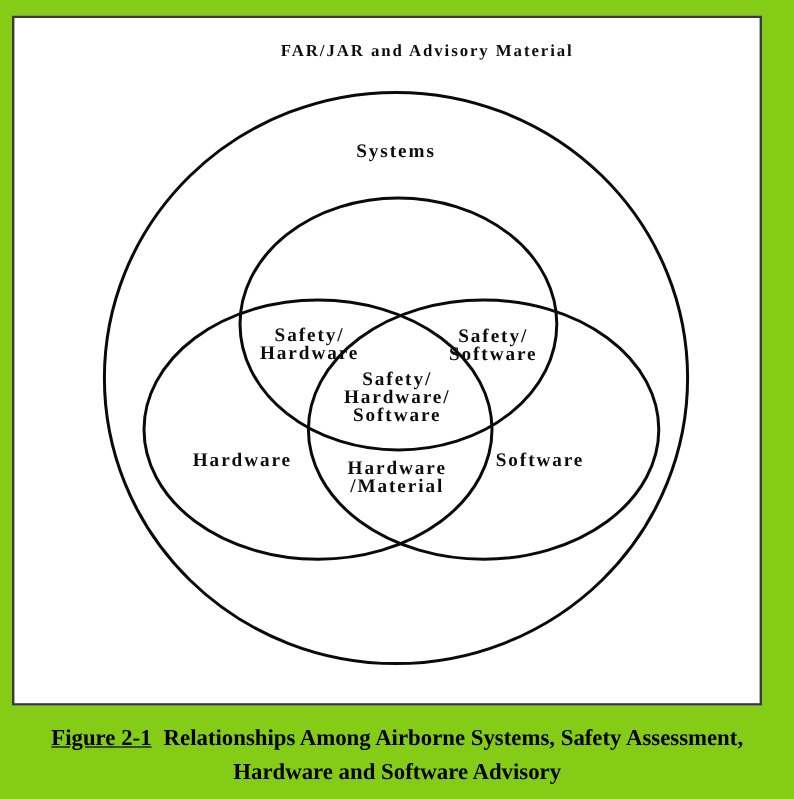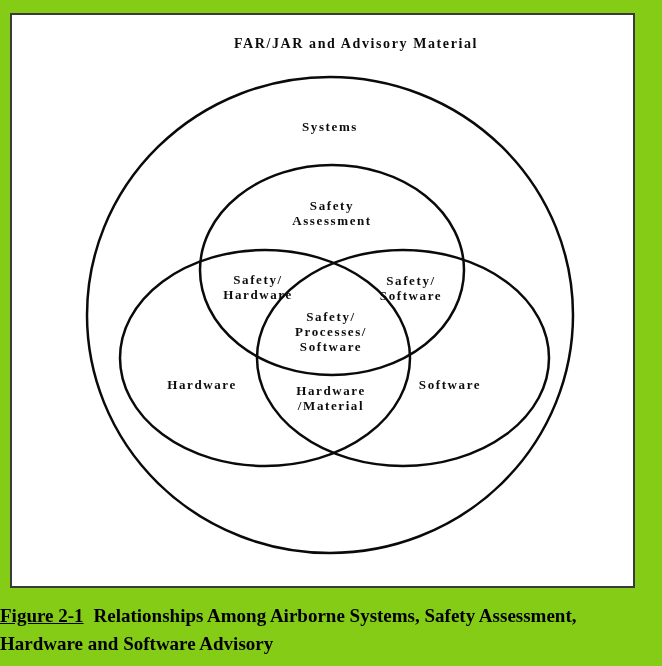--- a/index.html
+++ b/index.html
@@ -31,21 +31,21 @@
     left: 0;
     top: 0;
     width: 662px;
     height: 666px;
   }
   .vlabel {
     position: absolute;
     transform: translate(-50%, -50%);
     text-align: center;
     font-weight: bold;
-    font-size: 13px;
+    font-size: 16px;
     letter-spacing: 1.6px;
     line-height: 15px;
     white-space: nowrap;
     color: #0d0d0d;
   }
   .vlabel .line { display: block; }
   #figure-title {
     position: absolute;
     left: 356px;
     top: 44px;
@@ -54,21 +54,21 @@
     font-size: 14px;
     letter-spacing: 1.6px;
     white-space: nowrap;
     color: #0d0d0d;
   }
   #caption {
     position: absolute;
     left: 0;
     top: 602px;
     width: 662px;
-    text-align: left;
+    text-align: center;
     font-weight: bold;
     font-size: 19px;
     line-height: 28px;
     color: #000000;
   }
   #caption .fig-num {
     text-decoration: underline;
     margin-right: 10px;
   }
 </style>
@@ -85,38 +85,34 @@
     <ellipse cx="265" cy="358" rx="145" ry="108" fill="none" stroke="#0a0a0a" stroke-width="2.5"></ellipse>
     <ellipse cx="403" cy="358" rx="146" ry="108" fill="none" stroke="#0a0a0a" stroke-width="2.5"></ellipse>
   </svg>
 
   <div id="figure-title">FAR/JAR and Advisory Material</div>
 
   <div class="vlabel" style="left:330px; top:126px;">
     <span class="line">Systems</span>
   </div>
 
-  <div class="vlabel" style="left:332px; top:213px;">
-    <span class="line">Safety</span>
-    <span class="line">Assessment</span>
-  </div>
 
   <div class="vlabel" style="left:258px; top:287px;">
     <span class="line">Safety/</span>
     <span class="line">Hardware</span>
   </div>
 
   <div class="vlabel" style="left:411px; top:288px;">
     <span class="line">Safety/</span>
     <span class="line">Software</span>
   </div>
 
   <div class="vlabel" style="left:331px; top:331px;">
     <span class="line">Safety/</span>
-    <span class="line">Processes/</span>
+    <span class="line">Hardware/</span>
     <span class="line">Software</span>
   </div>
 
   <div class="vlabel" style="left:202px; top:384px;">
     <span class="line">Hardware</span>
   </div>
 
   <div class="vlabel" style="left:450px; top:384px;">
     <span class="line">Software</span>
   </div>

